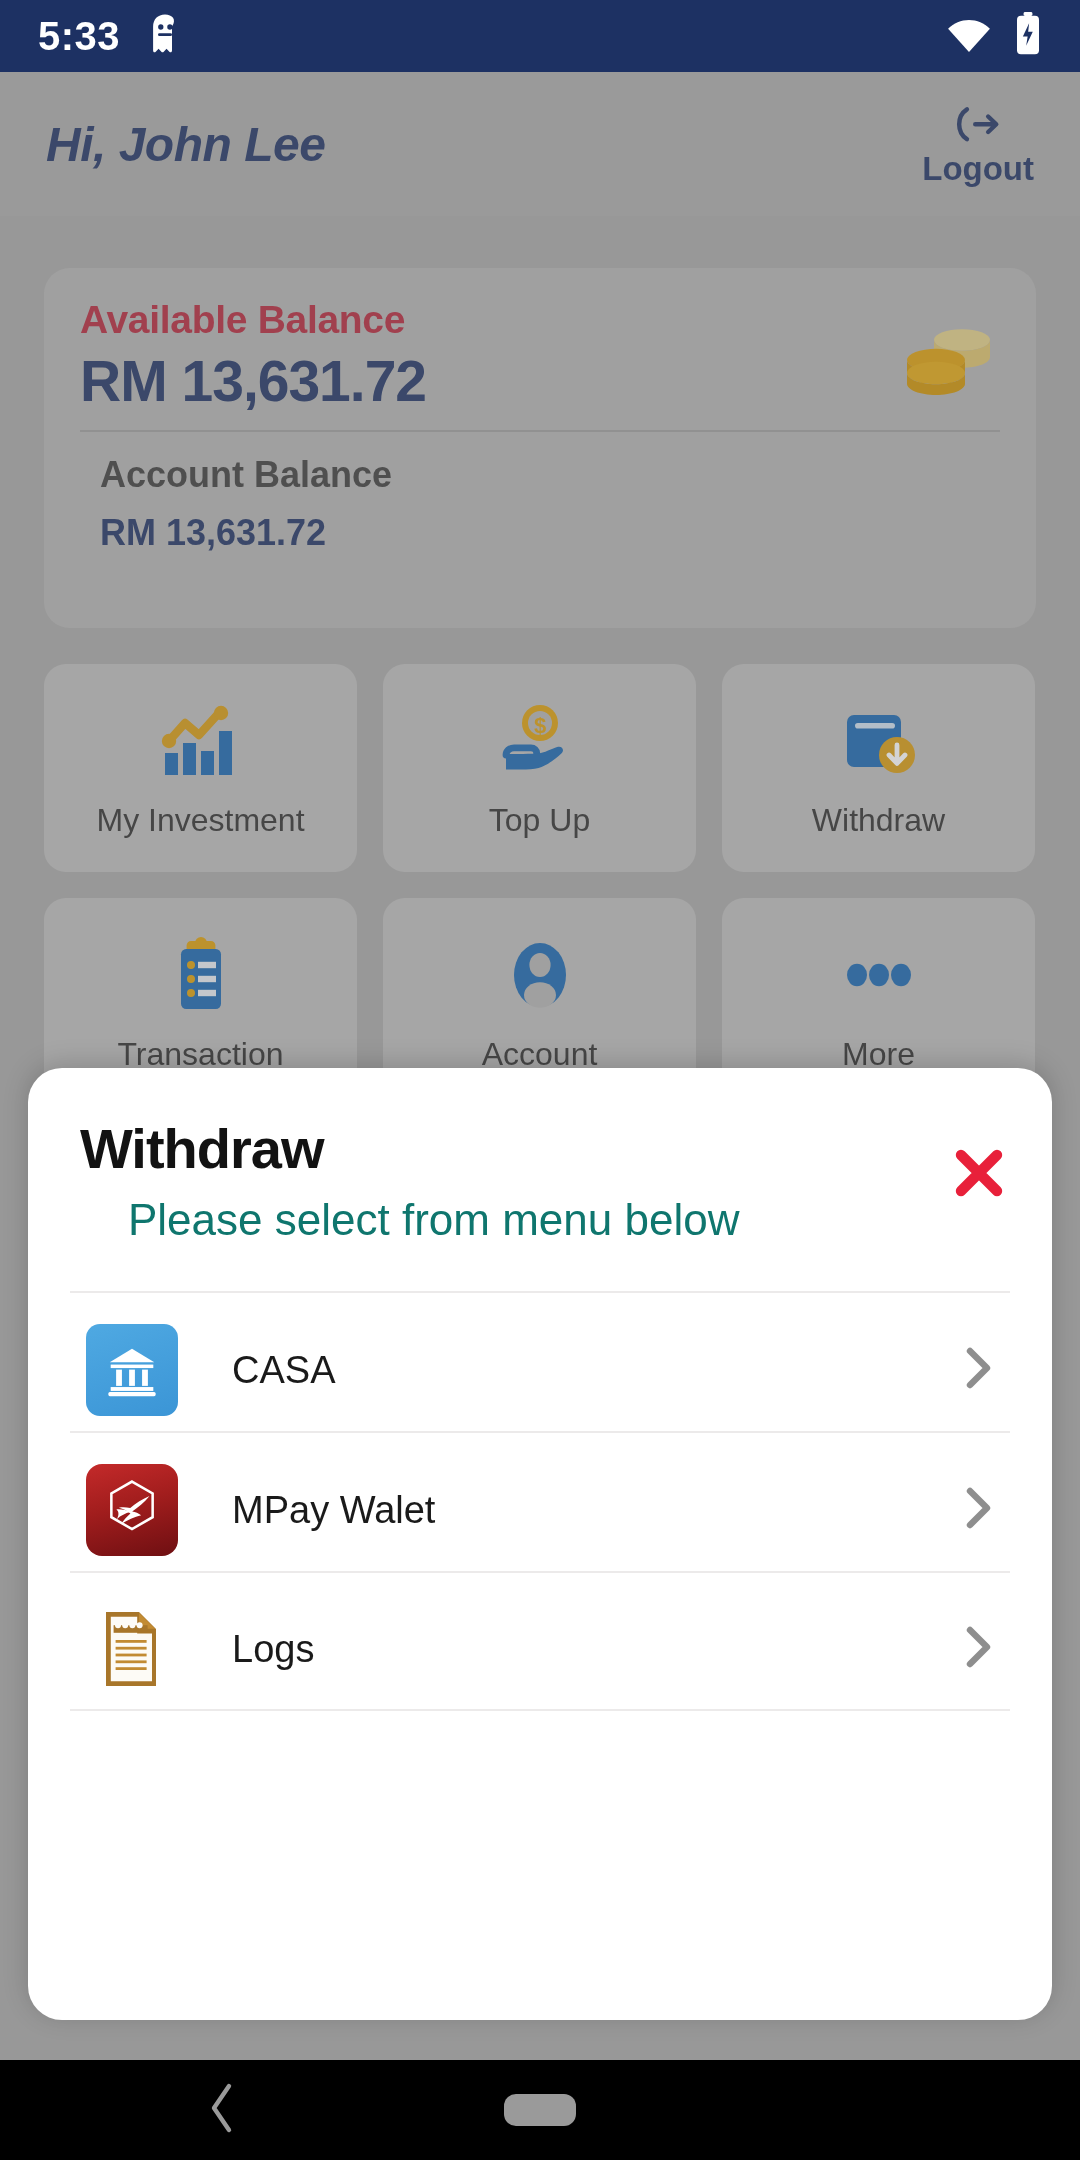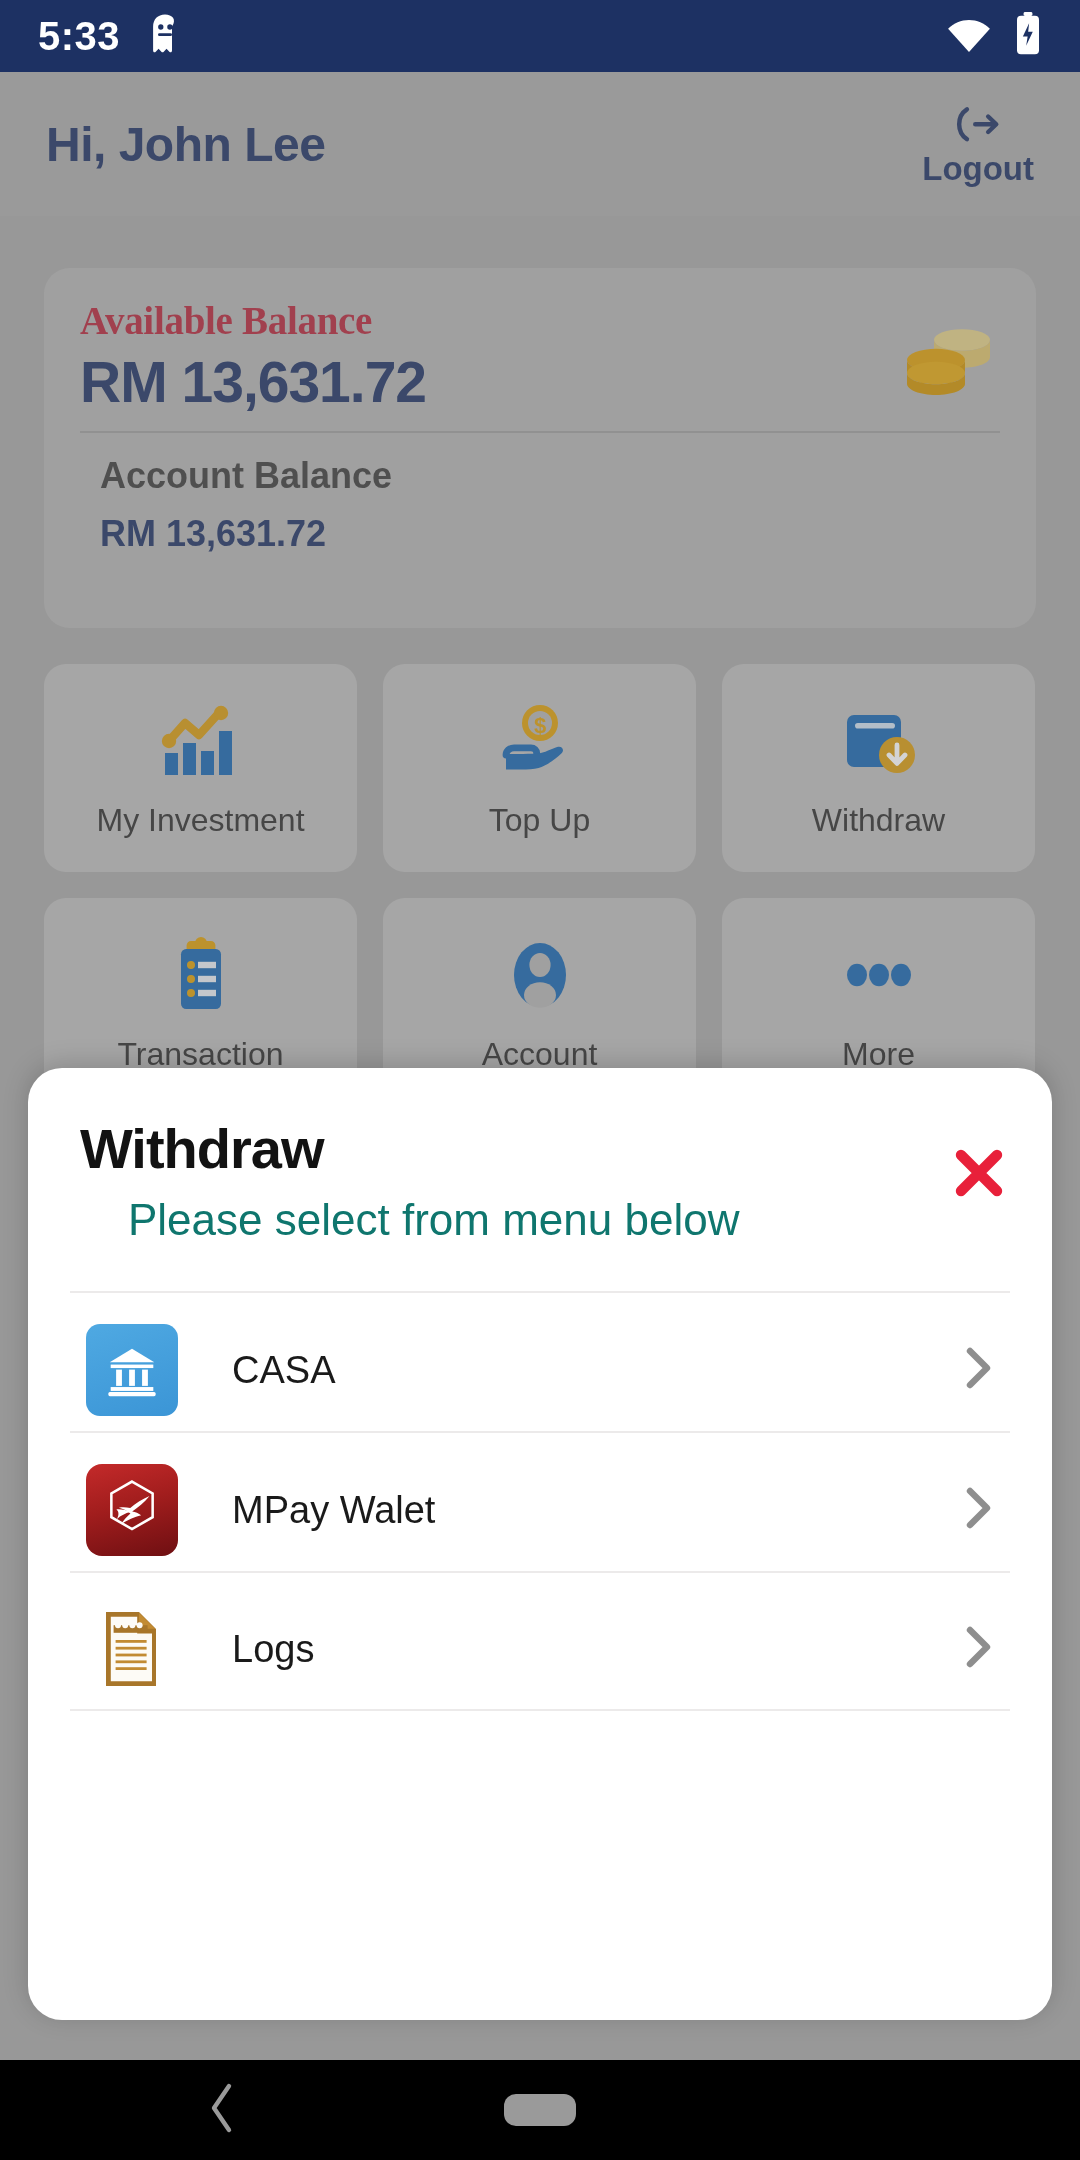--- a/index.html
+++ b/index.html
@@ -38,35 +38,35 @@
     pointer-events:none;
   }
 
   
   .greet-bar {
     position:absolute; left:0; top:72px; width:1080px; height:144px;
     background:#ababab;
     display:flex; align-items:center; padding:0 46px;
   }
   .greet-text {
-    font-size:48px; font-weight:700; color:#1d3163;
+    font-size:48px; font-weight:700; font-style:italic; color:#1d3163;
     letter-spacing:-0.5px;
   }
   .logout-btn {
     margin-left:auto; display:flex; flex-direction:column; align-items:center; gap:2px;
   }
   .logout-label { font-size:33px; font-weight:700; color:#1d3163; line-height:1;text-align:right; }
 
   
   .balance-card {
     position:absolute; left:44px; top:268px; width:992px; height:360px;
     background:#b4b4b4; border-radius:26px;
     padding:30px 36px 0 36px;
   }
-  .bal-label { font-size:39px; font-weight:700; color:#b5253a; letter-spacing:-0.3px;font-family:Liberation Serif, serif; }
+  .bal-label { font-size:39px; font-weight:700; color:#b5253a; letter-spacing:-0.3px; }
   .bal-amount {
     font-size:57px; font-weight:700; color:#1d3163; margin-top:6px;
     letter-spacing:-1px;
   }
   .bal-divider { height:2px; background:#9d9d9d; margin:16px 0 0 0; }
   .bal-row { display:flex; justify-content:space-between; margin-top:22px;margin-left:20px; }
   .bal-sub-label { font-size:36px; font-weight:700; color:#3b3b3b; }
   .bal-sub-value { font-size:36px; font-weight:700; color:#1d3163; margin-top:16px; }
   .bal-col-right { text-align:right; }
   .coins-icon {

